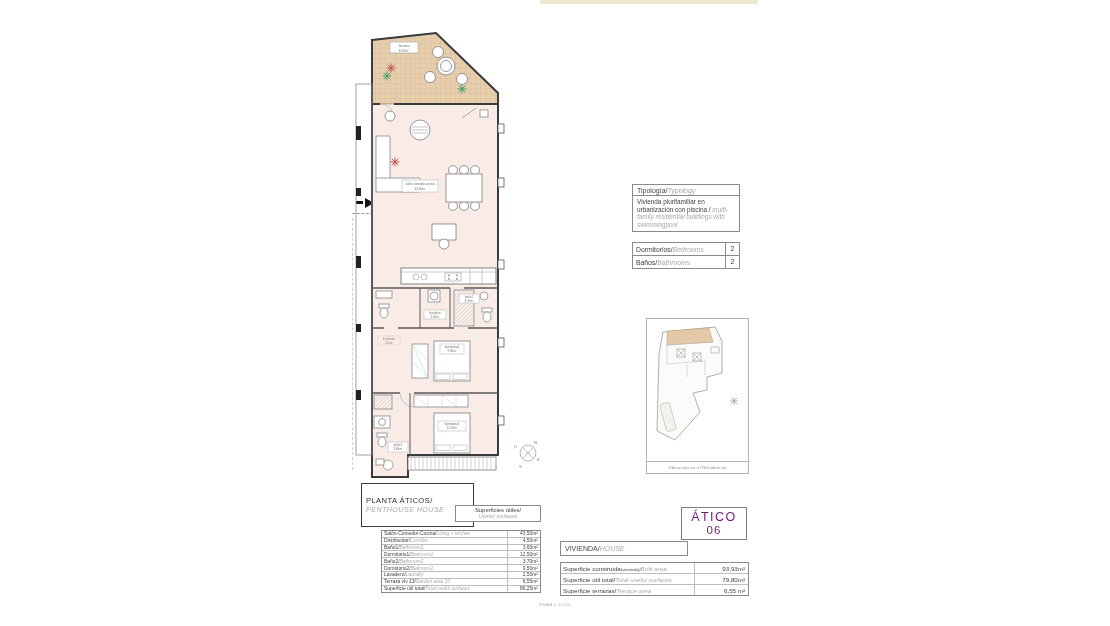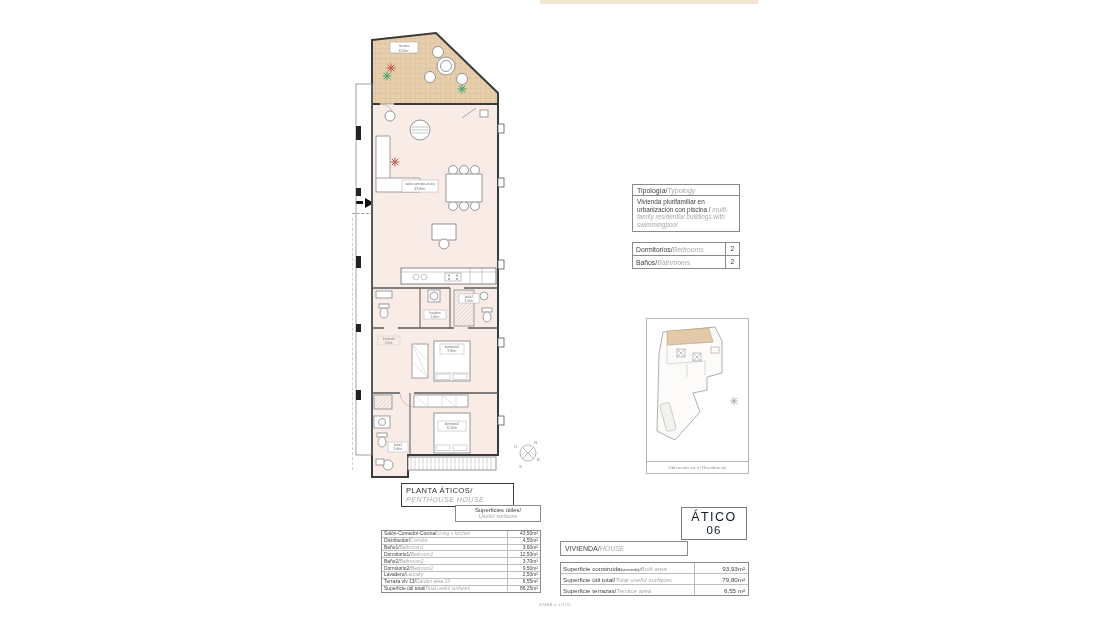--- a/index.html
+++ b/index.html
@@ -25,35 +25,35 @@
   .rooms-table{left:632px;top:242px;width:106px;border:1px solid #8a8a8a;background:#fff;}
   .rrow{display:flex;height:12px;align-items:center;border-bottom:1px solid #8a8a8a;font-size:6.8px;}
   .rrow:last-child{border-bottom:none;}
   .rrow .lbl{flex:1;padding-left:3px;}
   .rrow .val{width:13px;text-align:center;border-left:1px solid #8a8a8a;align-self:stretch;line-height:12px;}
   
   .loc-box{left:646px;top:318px;width:101px;height:154px;border:1px solid #b5b5b5;background:#fff;}
   .loc-caption{position:absolute;left:0;bottom:0;width:100%;height:11px;border-top:1px solid #b5b5b5;
                font-size:4.3px;color:#8d8d8d;text-align:center;line-height:11px;letter-spacing:.2px;}
   
-  .title-box{left:401px;top:483px;width:103px;border:1.5px solid #3a3a3a;padding:2px 4px;background:#fff;}
+  .title-box{left:361px;top:483px;width:103px;border:1.5px solid #3a3a3a;padding:12px 4px;background:#fff;}
   .title-box .l1{font-size:7.6px;letter-spacing:.4px;color:#2f2f2f;}
   .title-box .l2{font-size:7.2px;letter-spacing:.4px;}
   .useful-box{left:455px;top:505px;width:84px;border:1px solid #8a8a8a;padding:1px 0 2px 0;text-align:center;background:#fff;}
   .useful-box .l1{font-size:5.9px;}
   .useful-box .l2{font-size:5.6px;}
   
   .surf-table{left:381px;top:530px;width:158px;height:60.5px;border:1px solid #8a8a8a;display:flex;flex-direction:column;background:#fff;}
   .srow{flex:1;display:flex;align-items:center;border-bottom:1px solid #bdbdbd;font-size:4.9px;}
   .srow:last-child{border-bottom:none;}
   .srow .lbl{flex:1;padding-left:2px;white-space:nowrap;overflow:hidden;}
   .srow .val{width:30px;align-self:stretch;display:flex;align-items:center;justify-content:flex-end;
              padding-right:2px;border-left:1px solid #bdbdbd;}
   
-  .unit-box{left:681px;top:507px;width:64px;height:31px;border:1px solid #7d7d7d;color:#0f172a;
+  .unit-box{left:681px;top:507px;width:64px;height:31px;border:1px solid #7d7d7d;color:#701a75;
             display:flex;flex-direction:column;align-items:center;justify-content:center;background:#fff;}
   .unit-box .u1{font-size:12.5px;letter-spacing:1.5px;line-height:13px;}
   .unit-box .u2{font-size:11.5px;letter-spacing:1px;line-height:12px;}
   
   .viv-box{left:560px;top:541px;width:122px;height:13px;border:1px solid #8a8a8a;font-size:7px;
            display:flex;align-items:center;padding-left:4px;background:#fff;}
   .viv-table{left:560px;top:562px;width:187px;border:1px solid #8a8a8a;display:flex;flex-direction:column;background:#fff;}
   .vrow{height:10px;display:flex;align-items:center;border-bottom:1px solid #bdbdbd;font-size:6.2px;}
   .vrow:last-child{border-bottom:none;}
   .vrow .lbl{flex:1;padding-left:2px;white-space:nowrap;overflow:hidden;}

